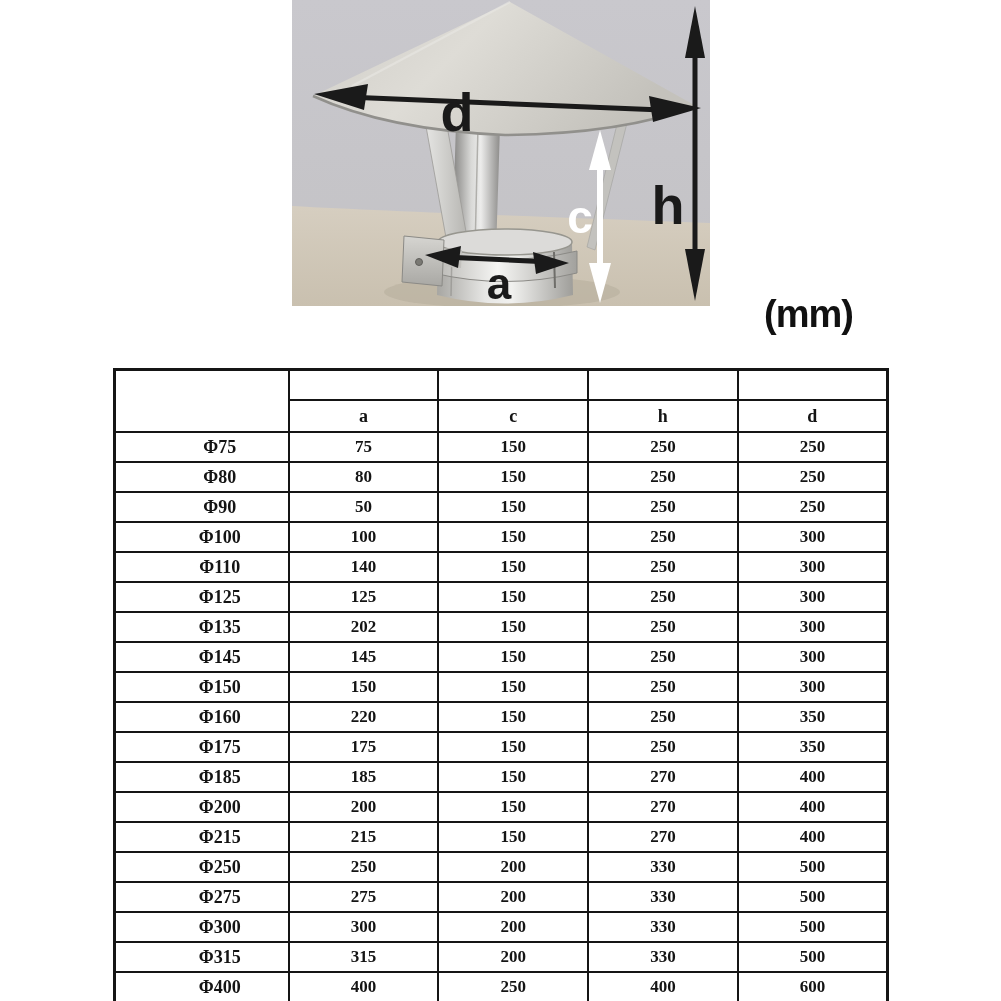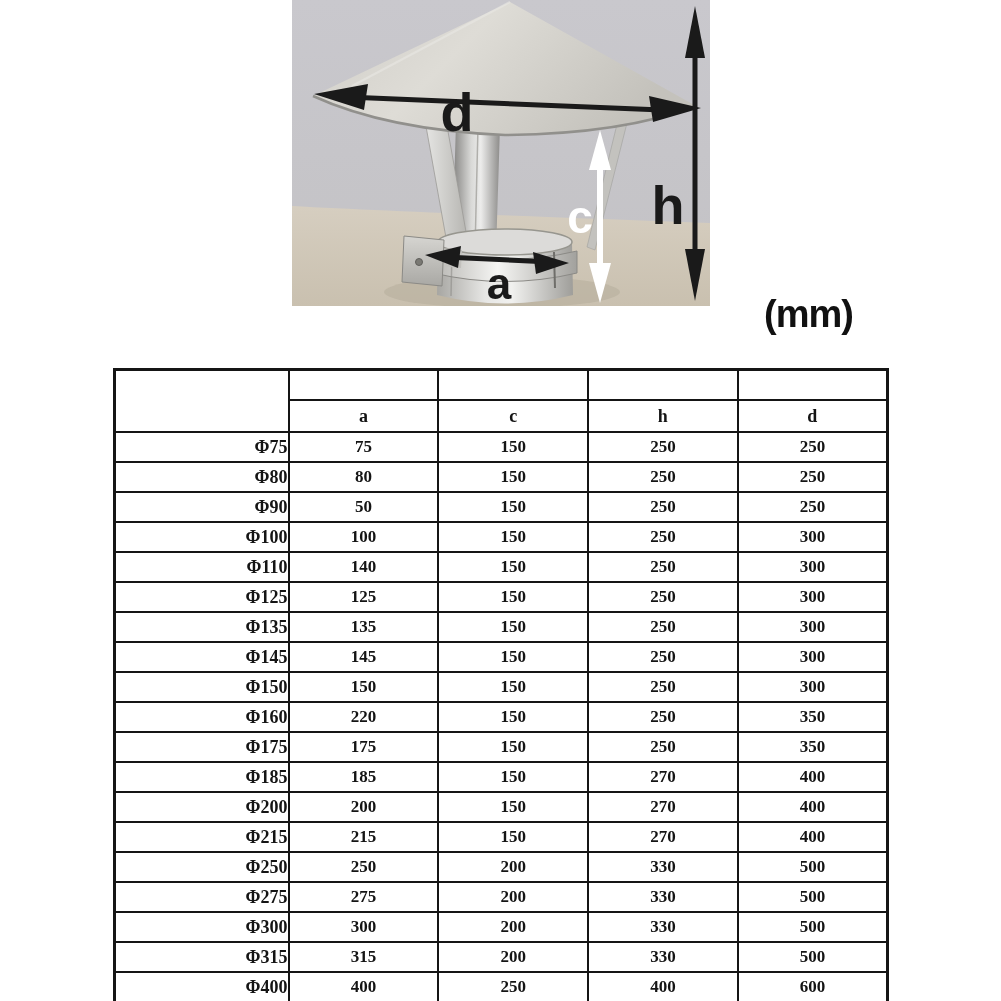--- a/index.html
+++ b/index.html
@@ -23,21 +23,21 @@
     font-family:"Liberation Serif", serif; color:#141414;
   }
   table.spec th, table.spec td {
     border:2px solid #151515; padding:0;
     text-align:center; font-weight:bold; overflow:hidden;
   }
   table.spec col.c-model { width:174px; }
   tr.hdr-blank th { height:28px; }
   tr.hdr-labels th { height:30px; font-size:18px; }
   tbody.rows td { height:28px; font-size:17px; }
-  tbody.rows td.model { text-align:right; padding-left:36px; font-size:18px; }
+  tbody.rows td.model { text-align:center; padding-left:36px; font-size:18px; }
 </style>
 </head>
 <body>
 
 <div class="canvas">
 
   <div class="photo">
     <svg width="418" height="306" viewBox="0 0 418 306">
       <defs>
         <linearGradient id="wallG" x1="0" y1="0" x2="0" y2="1">
@@ -202,21 +202,21 @@
         </tr>
         <tr>
           <td class="model">Φ125</td>
           <td>125</td>
           <td>150</td>
           <td>250</td>
           <td>300</td>
         </tr>
         <tr>
           <td class="model">Φ135</td>
-          <td>135</td>
+          <td>202</td>
           <td>150</td>
           <td>250</td>
           <td>300</td>
         </tr>
         <tr>
           <td class="model">Φ145</td>
           <td>145</td>
           <td>150</td>
           <td>250</td>
           <td>300</td>

